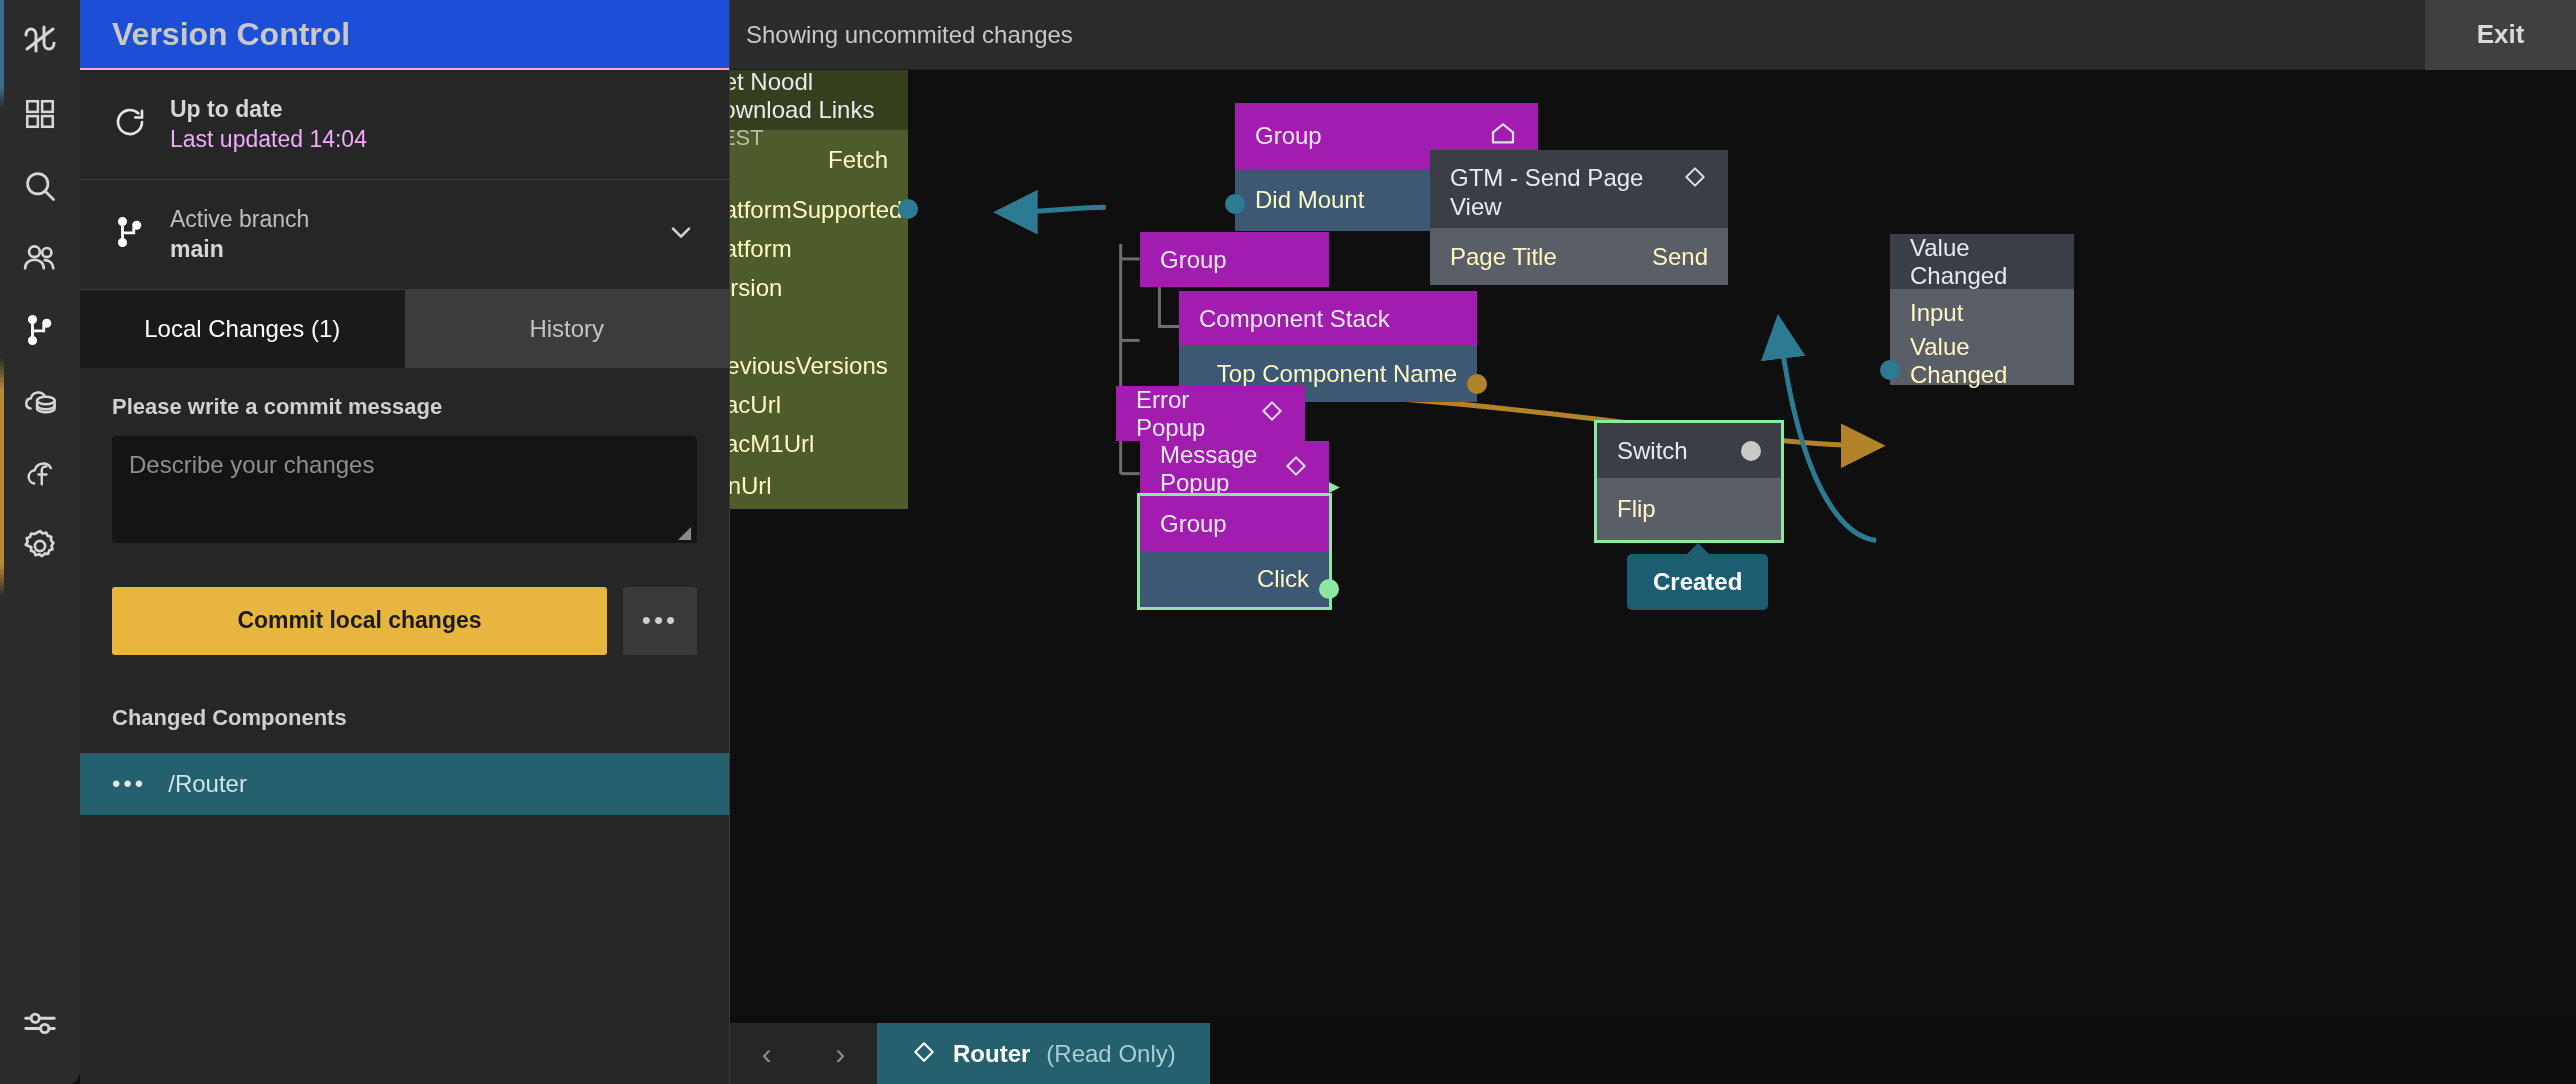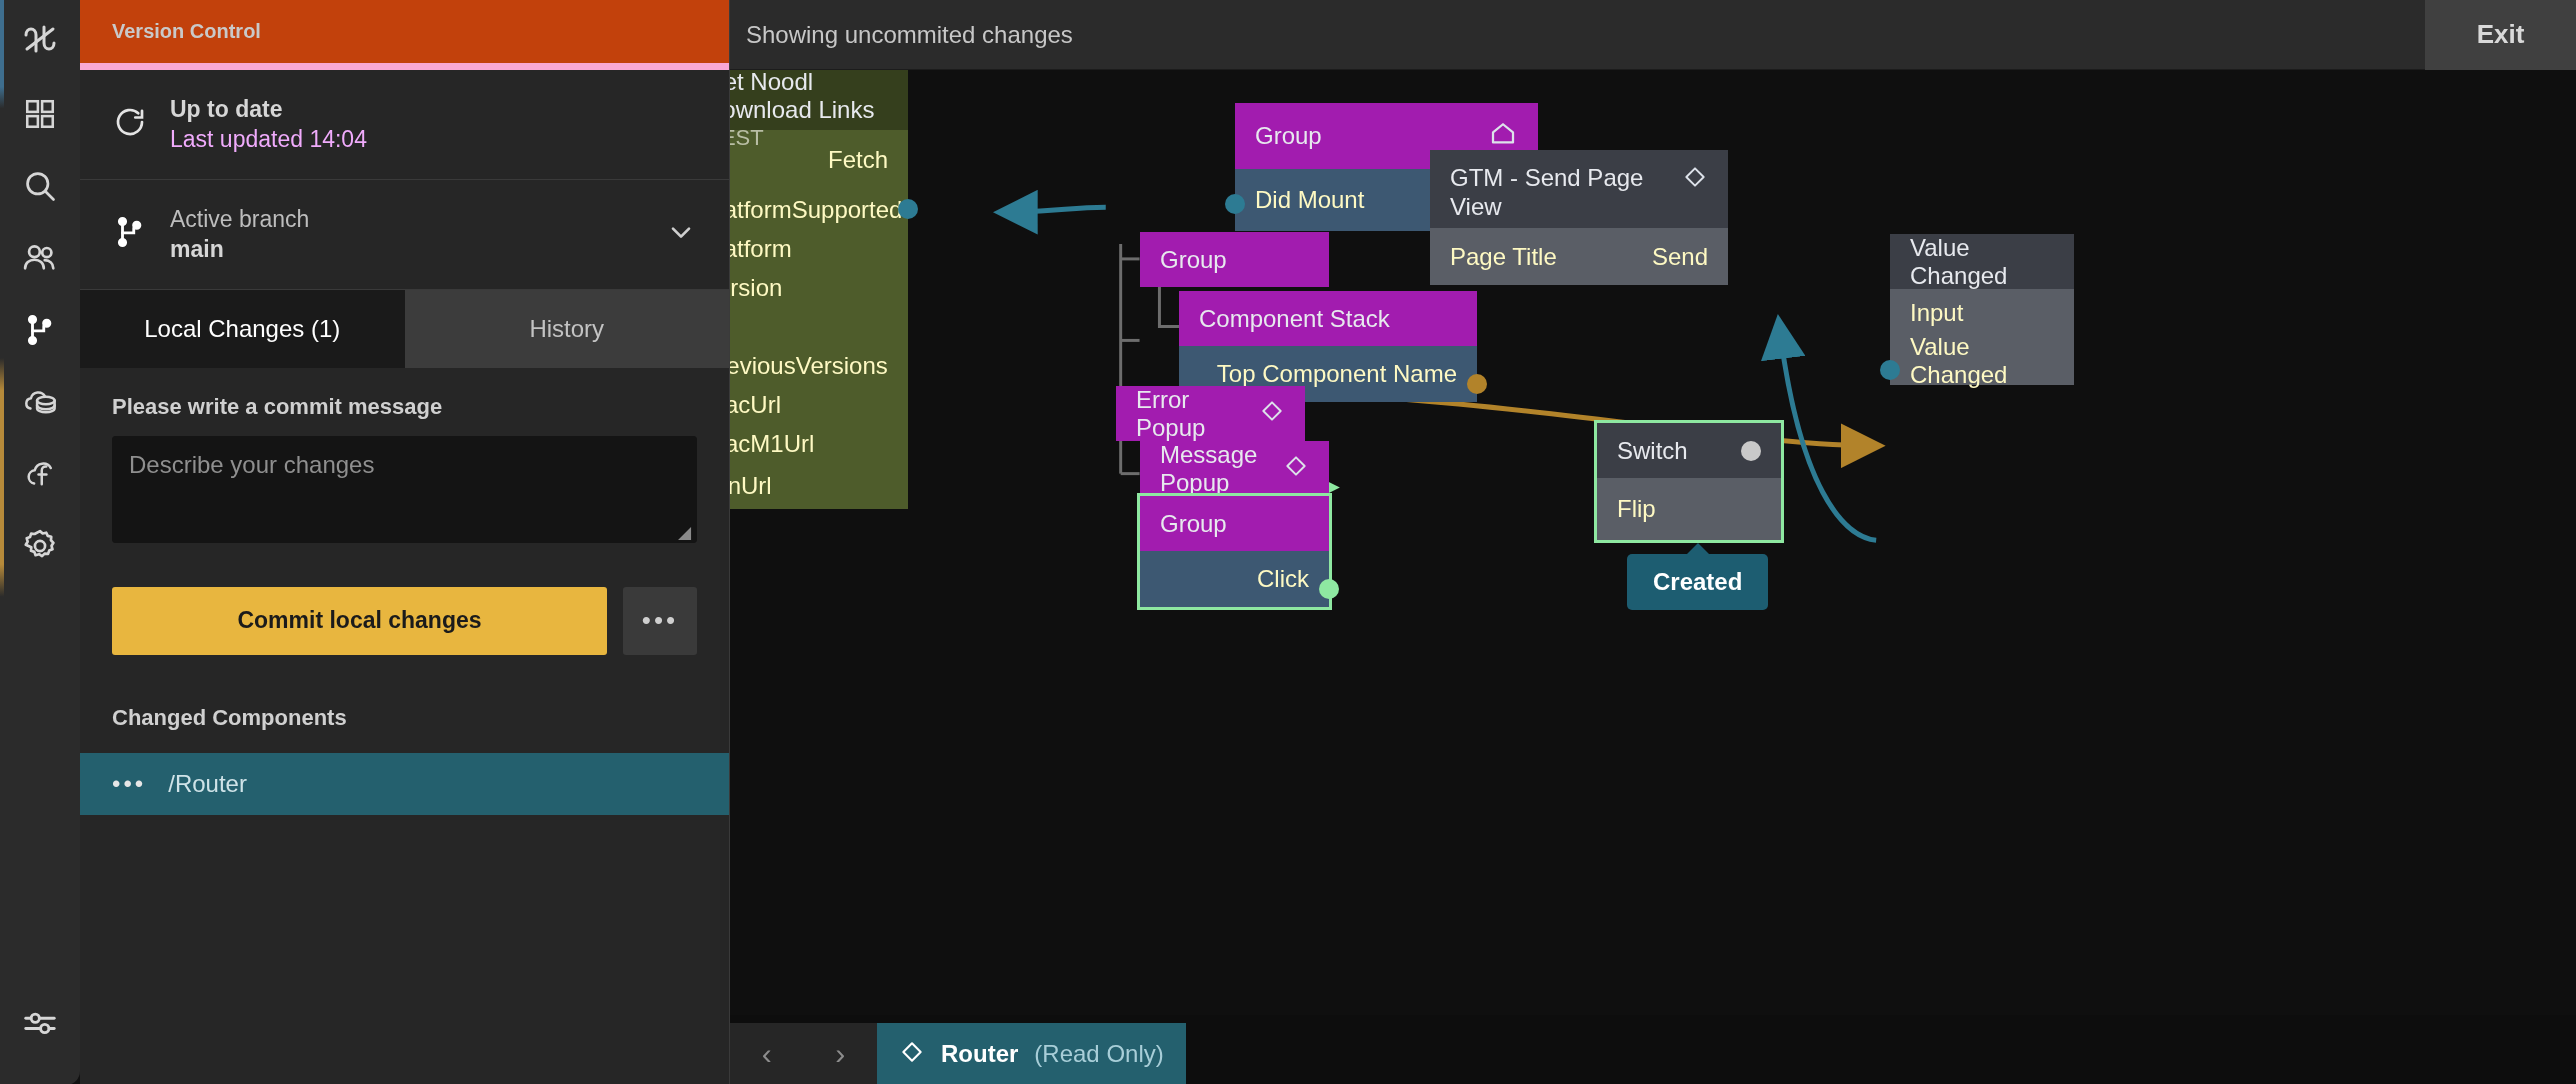--- a/index.html
+++ b/index.html
@@ -32,23 +32,23 @@
 
   
   .vc {
     position: absolute; left: 80px; top: 0; width: 650px; height: 1085px;
     background: #262626;
     border-right: 1px solid #3a3a3a;
   }
   .vc-title {
     height: 70px; display: flex; align-items: center;
     padding-left: 32px;
-    font-size: 20px; font-weight: bold; color: #c9c9c9;
-    border-bottom: 7px solid #f9a8d4;
-    background:#c2410c;
+    font-size: 32px; font-weight: bold; color: #c9c9c9;
+    border-bottom: 2px solid #f9a8d4;
+    background:#1d4ed8;
   }
   .vc-row {
     display: flex; align-items: center; gap: 22px;
     padding: 26px 32px;
     border-bottom: 1px solid #3a3a3a;
   }
   .vc-row .rowtxt { display:flex; flex-direction: column; gap: 4px; }
   .vc-strong { font-size: 23px; font-weight: bold; color: #d6d6d6; line-height:1.15; }
   .vc-sub { font-size: 23px; color: #f0abfc; line-height:1.15; }
   .vc-light { font-size: 23px; color: #bdbdbd; line-height:1.15; }
@@ -158,21 +158,21 @@
     position: absolute; left: 730px; bottom: 0; right: 0; height: 70px;
     background: #0d0d0d; display: flex; align-items: flex-end;
   }
   .navbtns {
     width: 147px; height: 62px; background: #262626;
     display: flex; align-items: center; justify-content: space-around;
   }
   .navbtn { color: #8c8c8c; font-size: 30px; cursor: pointer; padding: 0 10px; line-height: 1;}
   .doc-tab {
     height: 62px; background: #24606e; display: flex; align-items: center;
-    gap: 16px; padding: 0 22px; cursor: pointer;
+    gap: 16px; padding: 0 34px; cursor: pointer;
   }
   .doc-tab .dname { color: #ffffff; font-size: 24px; font-weight: bold; }
   .doc-tab .dro { color: #a8ced8; font-size: 24px; }
 </style>
 </head>
 <body>
 
 <div class="app">
 
   <div class="rail">

